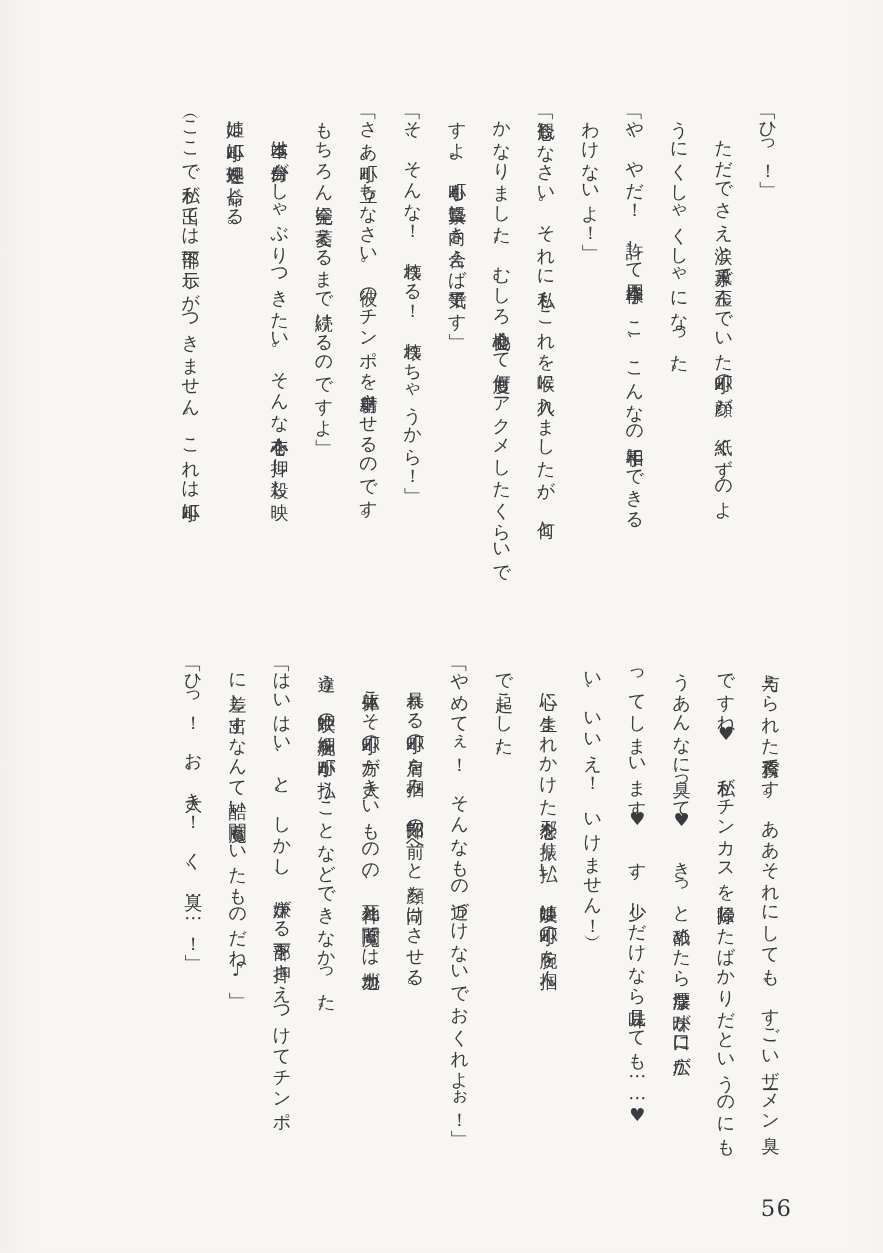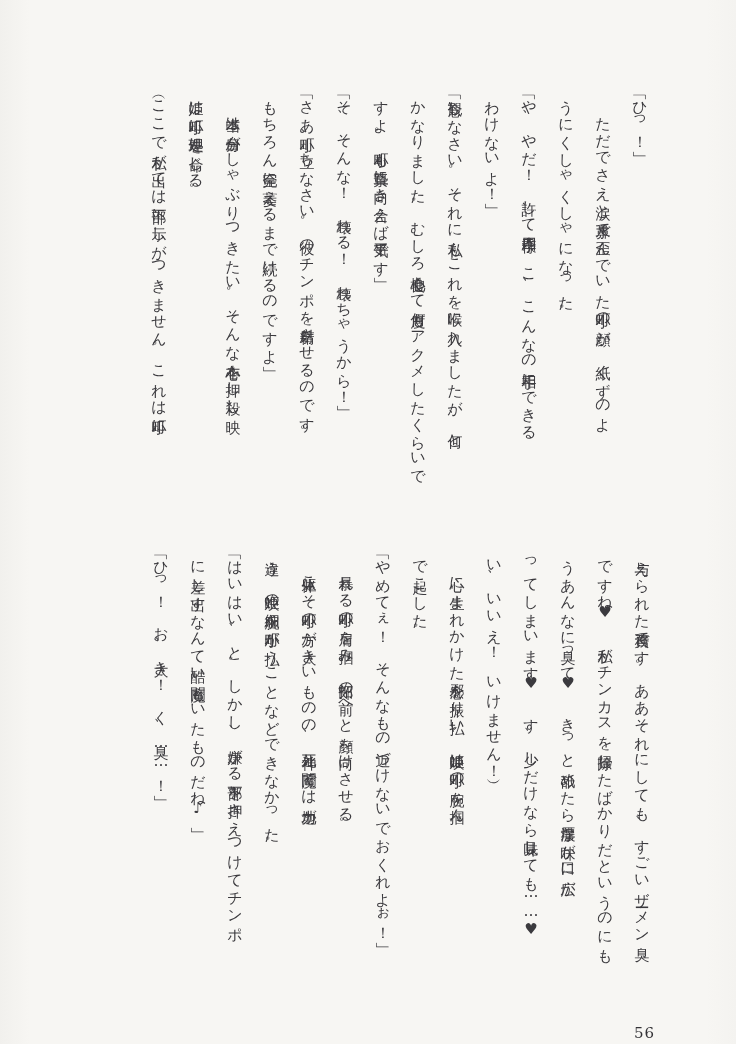--- a/index.html
+++ b/index.html
@@ -38,24 +38,23 @@
     right: 78px;
   }
   .block-bottom {
     top: 550px;
     right: 76px;
   }
   .page-number {
     position: absolute;
     top: 996px;
     left: 634px;
-    font-size: 15px;
+    font-size: 19px;
     letter-spacing: 1px;
     color: #333236;
-    margin-top: 28px;
   }
 </style>
 </head>
 <body>
 
 <div class="page">
 
   <div class="vblock block-top">
     <div class="vline">「ひっ！」</div>
     <div class="vline">　ただでさえ涙と鼻水で歪んでいた小町の顔が、紙くずのよ</div>

